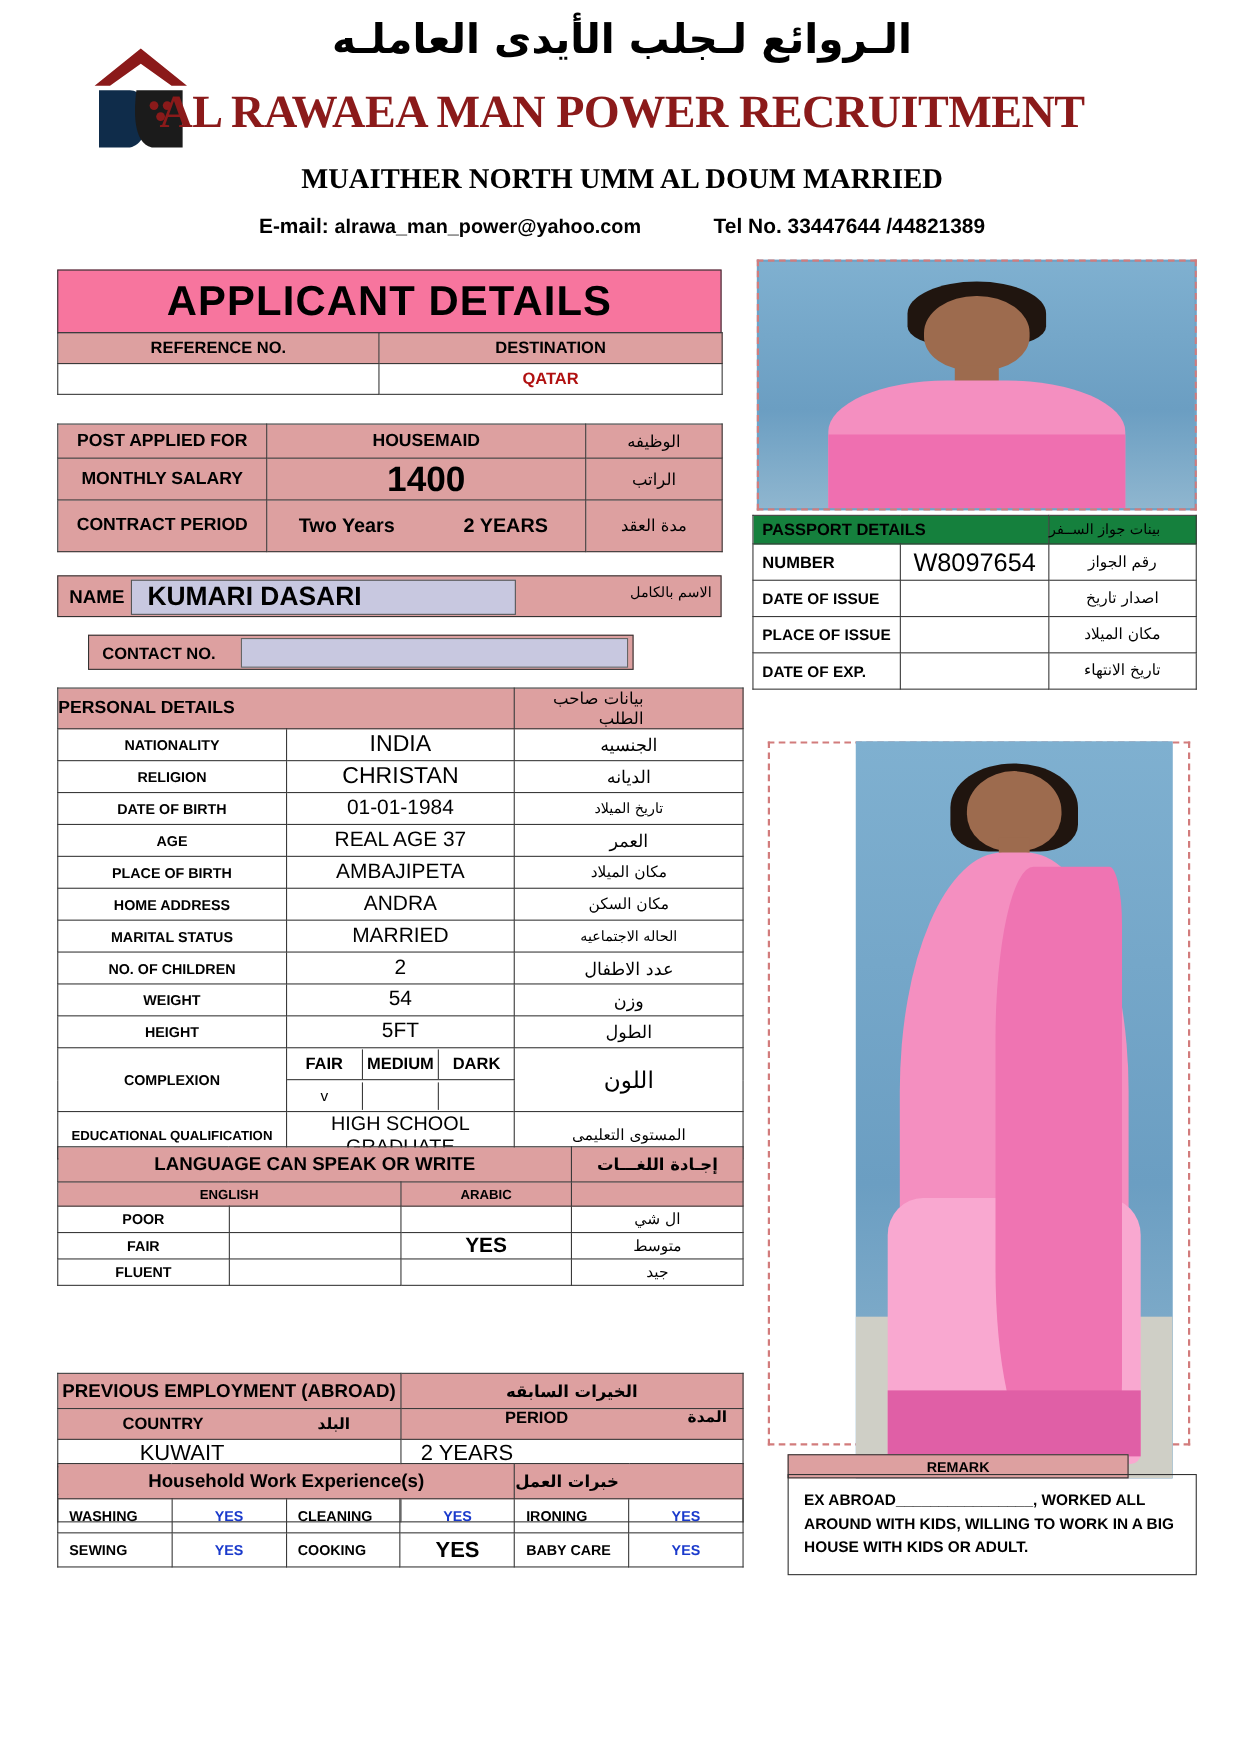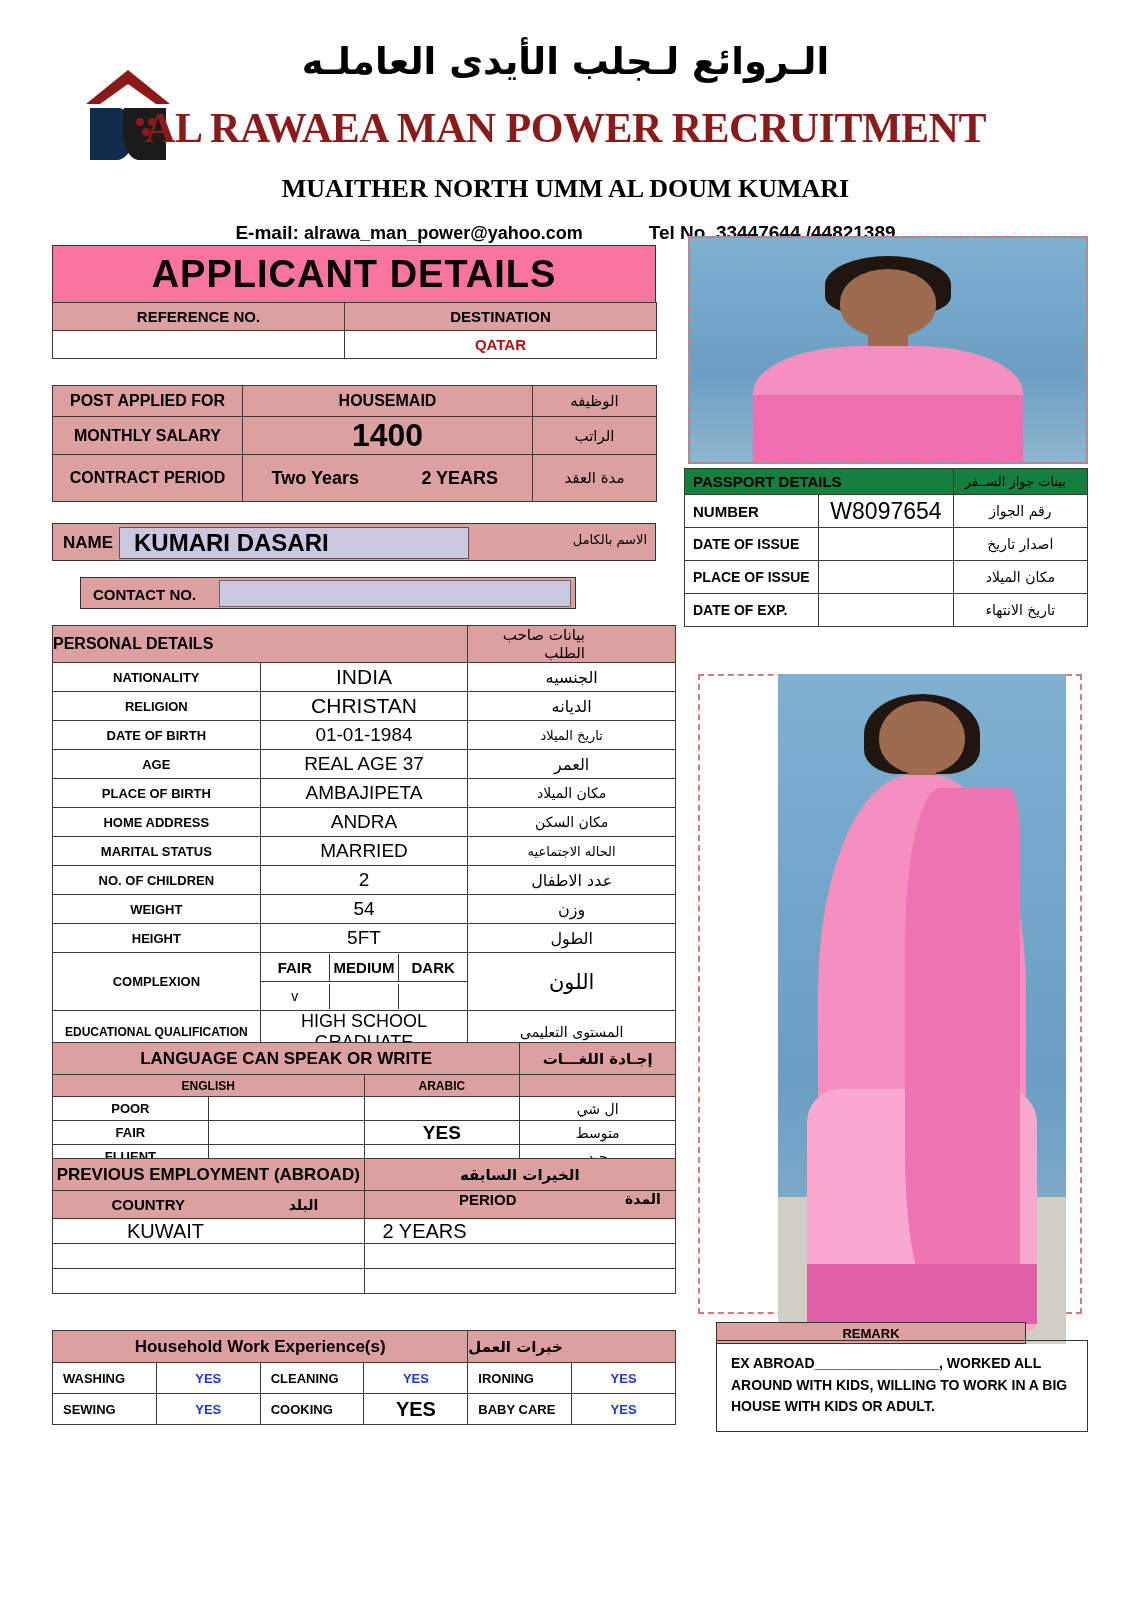--- a/index.html
+++ b/index.html
@@ -9,21 +9,21 @@
     height: 1600px;
     background: #ffffff;
     font-family: "Liberation Sans", sans-serif;
     color: #000;
     position: relative;
     overflow: hidden;
   }
   .page { position: relative; width: 1131px; height: 1600px; }
 
   
-  .header { position: absolute; left: 0; top: 0; width: 1131px; height: 232px; margin-top: 26px; }
+  .header { position: absolute; left: 0; top: 0; width: 1131px; height: 232px; }
   .logo { position: absolute; left: 78px; top: 38px; width: 100px; height: 104px; }
   .arabic-title {
     position: absolute; left: 0; right: 0; top: 14px;
     text-align: center;
     font-family: "DejaVu Sans", sans-serif;
     font-size: 37px; font-weight: bold; letter-spacing: 1px;
     direction: rtl;
   }
   .eng-title {
     position: absolute; left: 0; right: 0; top: 78px;
@@ -107,21 +107,21 @@
   .lang { position: absolute; left: 52px; top: 1042px; width: 624px; }
   .lang table { width: 624px; }
   .lang .sect td { background: #dda0a0; height: 32px; font-size: 17px; font-weight: bold; }
   .lang .cols td { background: #dda0a0; height: 22px; font-size: 12px; font-weight: bold; text-align: center; }
   .lang td { font-size: 13px; height: 24px; }
   .lang .k { width: 170px; text-align: center; font-weight: bold; }
   .lang .m { width: 117px; text-align: center; font-size: 19px; font-weight: bold; }
   .lang .arl { width: 151px; text-align: center; font-size: 14px; }
 
   
-  .prev { position: absolute; left: 52px; top: 1158px; width: 624px; }
+  .prev { position: absolute; left: 52px; top: 1248px; width: 624px; }
   .prev table { width: 624px; }
   .prev .sect td { background: #dda0a0; height: 32px; font-size: 17px; font-weight: bold; }
   .prev .cols td { background: #dda0a0; height: 27px; font-size: 15px; font-weight: bold; text-align: center; }
   .prev td { height: 25px; font-size: 20px; }
   .prev .cty { width: 432px; padding-left: 74px; }
   .prev .per { width: 192px; padding-left: 18px; }
 
   
   .house { position: absolute; left: 52px; top: 1330px; width: 624px; }
   .house table { width: 624px; }
@@ -134,21 +134,21 @@
   
   .photo-top {
     position: absolute; left: 688px; top: 236px; width: 400px; height: 228px;
     border: 2px dashed #d27c7c;
     background: #6ea4c8; overflow: hidden;
   }
   .passport { position: absolute; left: 684px; top: 468px; width: 404px; }
   .passport table { width: 404px; }
   .passport .sect td { background: #15803d; height: 26px; margin-left: 44px; }
   .passport .sect .t { font-size: 15px; font-weight: bold; padding-left: 8px; }
-  .passport .sect .a { font-size: 13px; text-align: center; padding-right: 10px; }
+  .passport .sect .a { font-size: 13px; text-align: left; padding-right: 10px; }
   .passport .k { width: 136px; font-size: 15px; font-weight: bold; padding-left: 8px; }
   .passport .v { width: 158px; font-size: 23px; text-align: center; }
   .passport .arl { width: 110px; font-size: 14px; text-align: center; }
   .passport tr { height: 33px; }
 
   .photo-full {
     position: absolute; left: 698px; top: 674px; width: 384px; height: 640px;
     border: 2px dashed #d27c7c;
   }
   .photo-full .inner { position: absolute; left: 78px; top: -2px; width: 288px; height: 670px; overflow: hidden; background: #76a8ca; }
@@ -201,21 +201,21 @@
         <path d="M16 76 L84 76 L84 82 L16 82 Z" fill="#0f2c4a"></path>
         <path d="M12 44 L40 44 C60 44 62 92 40 96 L12 96 Z" fill="#0f2c4a"></path>
         <path d="M46 44 L88 44 L88 96 L60 96 C42 92 44 60 46 44 Z" fill="#1b1b1b"></path>
         <circle cx="62" cy="58" r="4" fill="#8b1a1a"></circle>
         <circle cx="74" cy="58" r="4" fill="#8b1a1a"></circle>
         <circle cx="68" cy="68" r="4" fill="#8b1a1a"></circle>
       </svg>
     </div>
     <div class="arabic-title ar">الـروائع لـجلب الأيدى العاملـه</div>
     <div class="eng-title">AL RAWAEA MAN POWER RECRUITMENT</div>
-    <div class="street">MUAITHER NORTH UMM AL DOUM KUMARI</div>
+    <div class="street">MUAITHER NORTH UMM AL DOUM MARRIED</div>
     <div class="contactline">
       <div>
         <span>E-mail:</span>
         <span class="email-val">alrawa_man_power@yahoo.com</span>
       </div>
       <div>Tel No. 33447644 /44821389</div>
     </div>
   </div>
 
   <div class="applicant">

